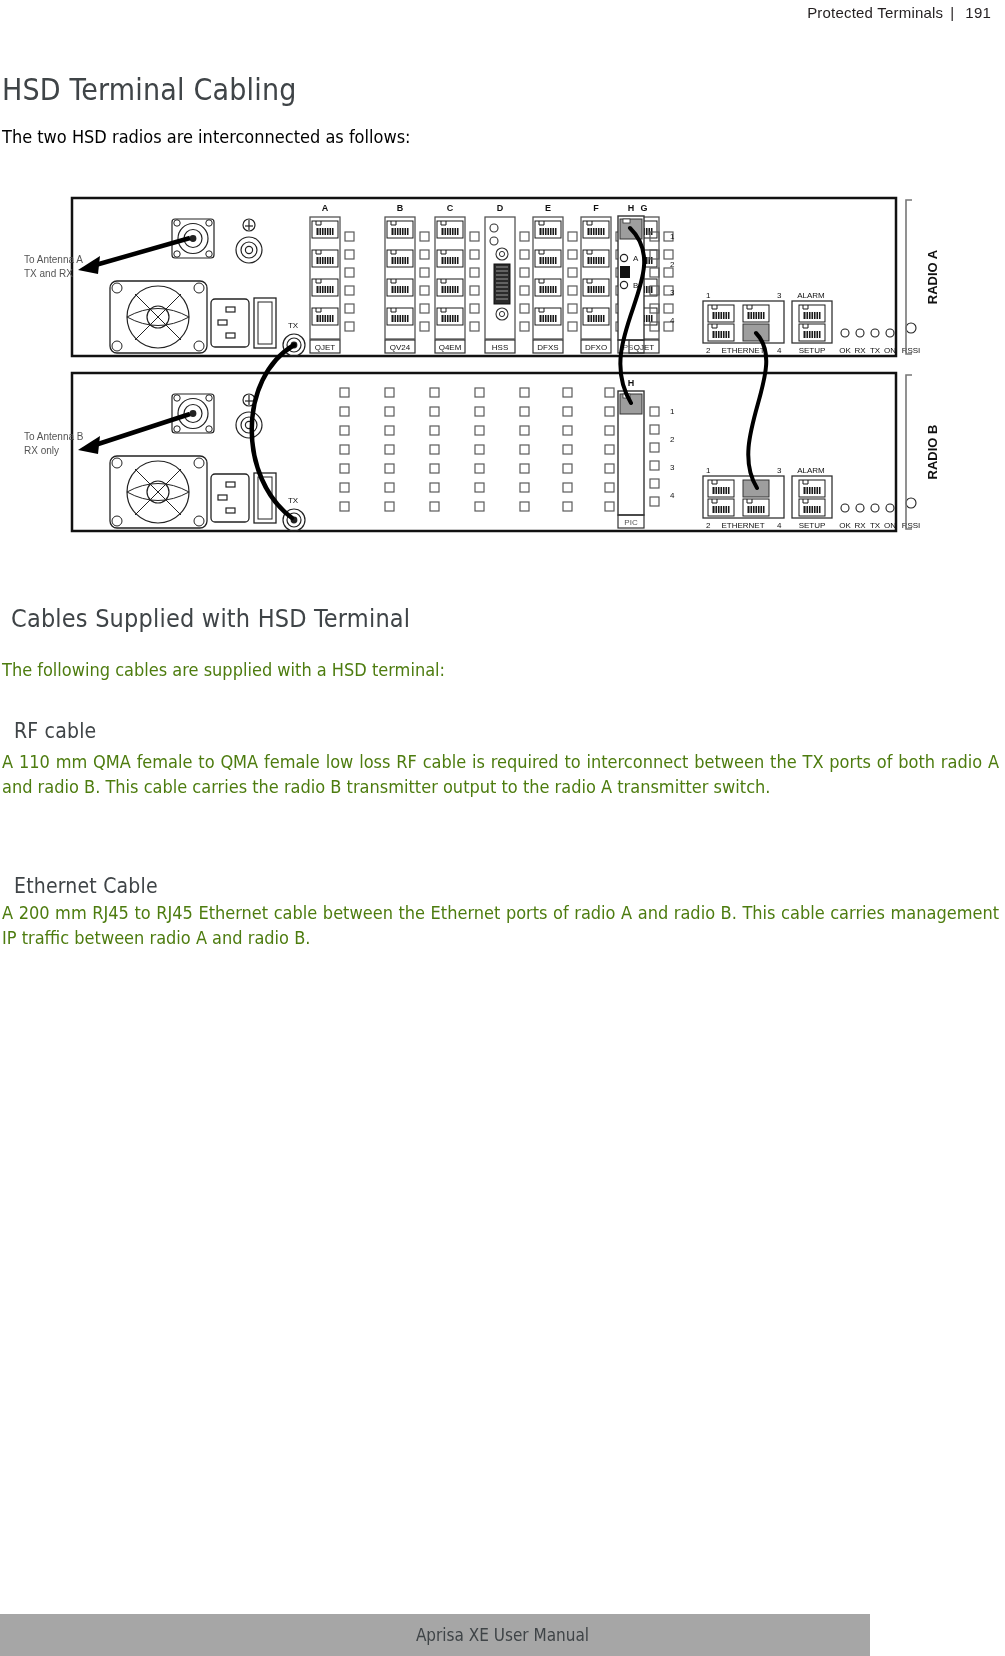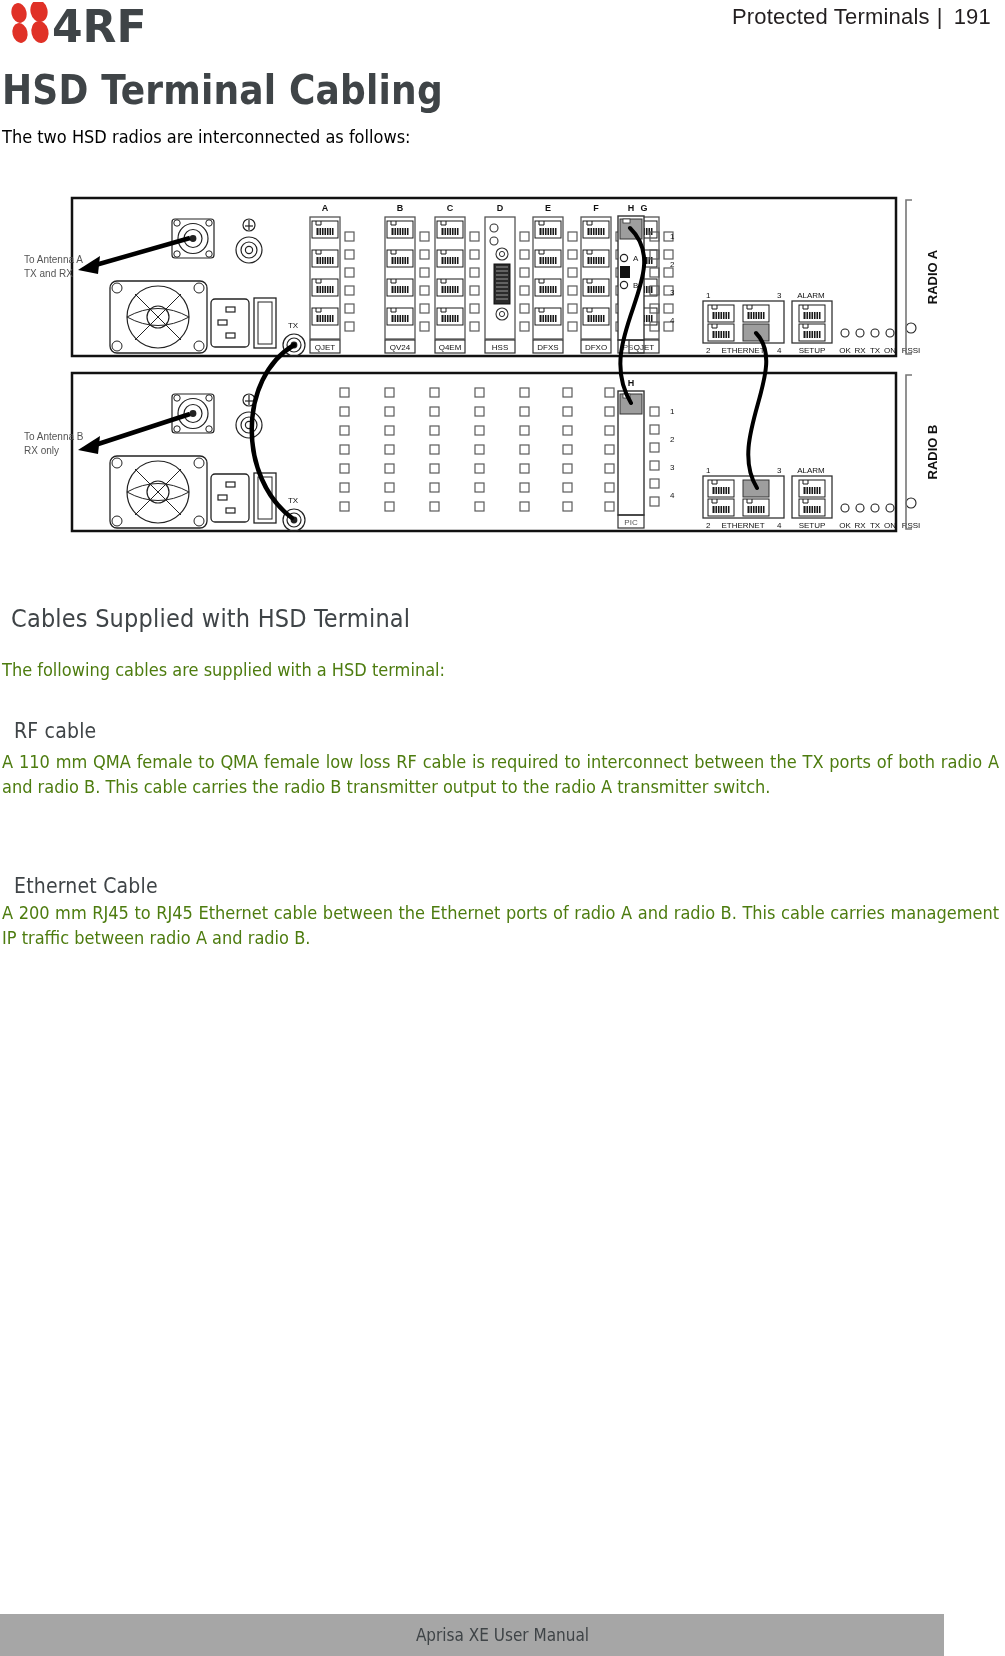--- a/index.html
+++ b/index.html
@@ -18,30 +18,30 @@
   
   .header{
     position:absolute;left:0;top:0;width:1005px;height:62px;
   }
   .logo{
     position:absolute;left:8px;top:2px;width:180px;height:50px;
   }
   .header-right{
     position:absolute;right:14px;top:4px;
     font-family:"Liberation Sans",sans-serif;
-    font-size:22px;color:#231f20;letter-spacing:.2px;
+    font-size:15px;color:#231f20;letter-spacing:.2px;
     white-space:nowrap;
   }
   .header-right .sep{padding:0 7px;}
   .header-right .pg{padding-left:4px;}
 
   
   h1.h-title{
     position:absolute;left:2px;top:73px;margin:0;
-    font-weight:700;font-size:40px;line-height:34px;color:#3f4447;
+    font-weight:400;font-size:30px;line-height:34px;color:#3f4447;
     letter-spacing:.2px;
   }
   .intro{
     position:absolute;left:2px;top:126px;
     font-size:18px;line-height:22px;color:#000000;
   }
 
   h2.h2{
     margin:9px;font-weight:400;font-size:25px;line-height:30px;color:#3f4447;
     letter-spacing:.2px;
@@ -59,52 +59,42 @@
   .sec-cables .lead{position:absolute;left:0;top:62px;width:999px;}
   .sec-rf{position:absolute;left:2px;top:707px;width:999px;}
   .sec-rf p{position:absolute;left:0;top:42px;width:997px;}
   .sec-eth{position:absolute;left:2px;top:862px;width:999px;}
   .sec-eth p{position:absolute;left:0;top:38px;width:997px;}
   .sec-traffic{position:absolute;left:2px;top:982px;width:999px;}
   .sec-traffic p{position:absolute;left:0;top:39px;width:997px;}
 
   
   .footer{
-    position:absolute;left:0;bottom:0;width:944px;height:42px;
+    position:absolute;left:0;bottom:0;width:853px;height:42px;
     background:#a6a6a6;
+    padding-left:17px;
   }
   .footer-text{
     position:absolute;left:0;top:11px;width:1005px;text-align:center;
     font-size:17px;color:#3f4447;
   }
 
   
   .diagram{
     position:absolute;left:0;top:188px;width:1005px;height:372px;
   }
   .diagram svg{display:block;}
 </style>
 </head>
 <body>
 
 <div class="page">
 
   <div class="header">
 
-    <div class="logo">
-      <svg width="180" height="50" viewBox="0 0 180 50">
-        <g fill="#e03127">
-          <ellipse cx="11" cy="11" rx="7.5" ry="10" transform="rotate(-13 11 11)"></ellipse>
-          <ellipse cx="31" cy="9" rx="8.5" ry="11" transform="rotate(-13 31 9)"></ellipse>
-          <ellipse cx="12" cy="31" rx="7.5" ry="10" transform="rotate(-13 12 31)"></ellipse>
-          <ellipse cx="32" cy="30" rx="8.5" ry="11" transform="rotate(-13 32 30)"></ellipse>
-        </g>
-        <text x="44" y="40" font-family="'DejaVu Sans','Liberation Sans',sans-serif" font-size="44" font-weight="bold" fill="#3f4447">4RF</text>
-      </svg>
-    </div>
 
     <div class="header-right">
       <span>Protected Terminals</span><span class="sep">|</span><span class="pg">191</span>
     </div>
   </div>
 
   <h1 class="h-title">HSD Terminal Cabling</h1>
   <div class="intro">The two HSD radios are interconnected as follows:</div>
 
   <div class="diagram">

